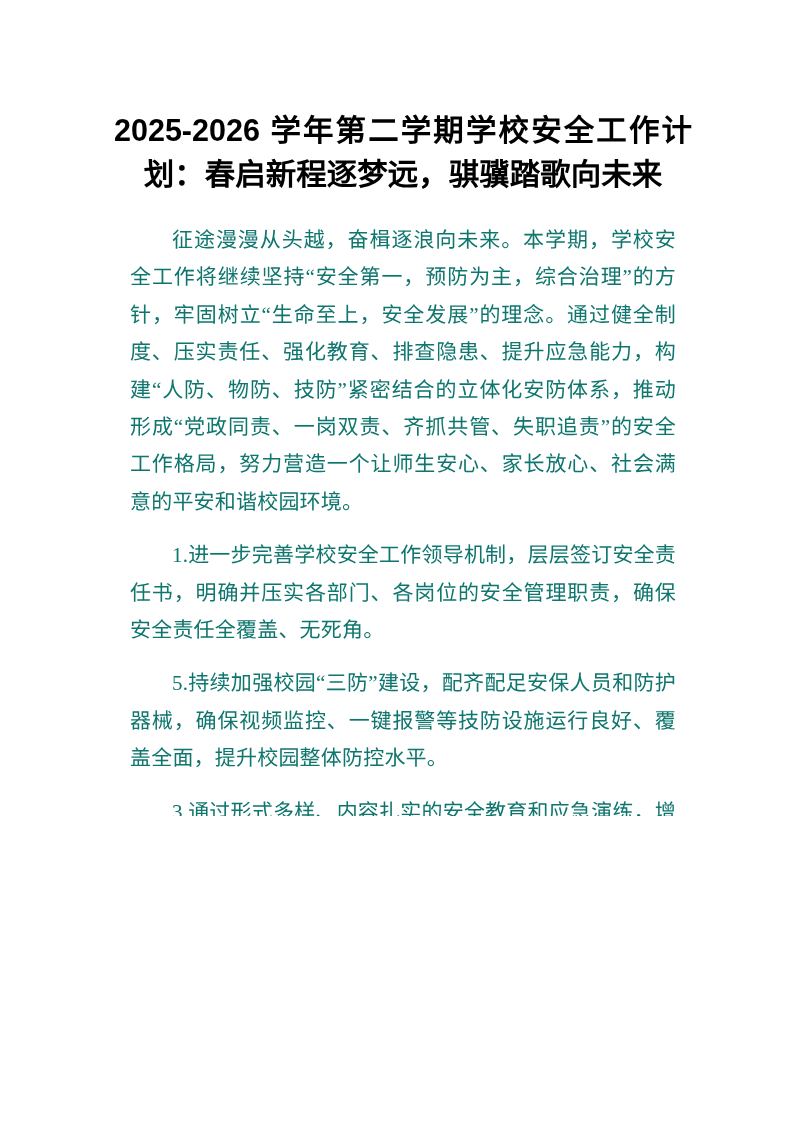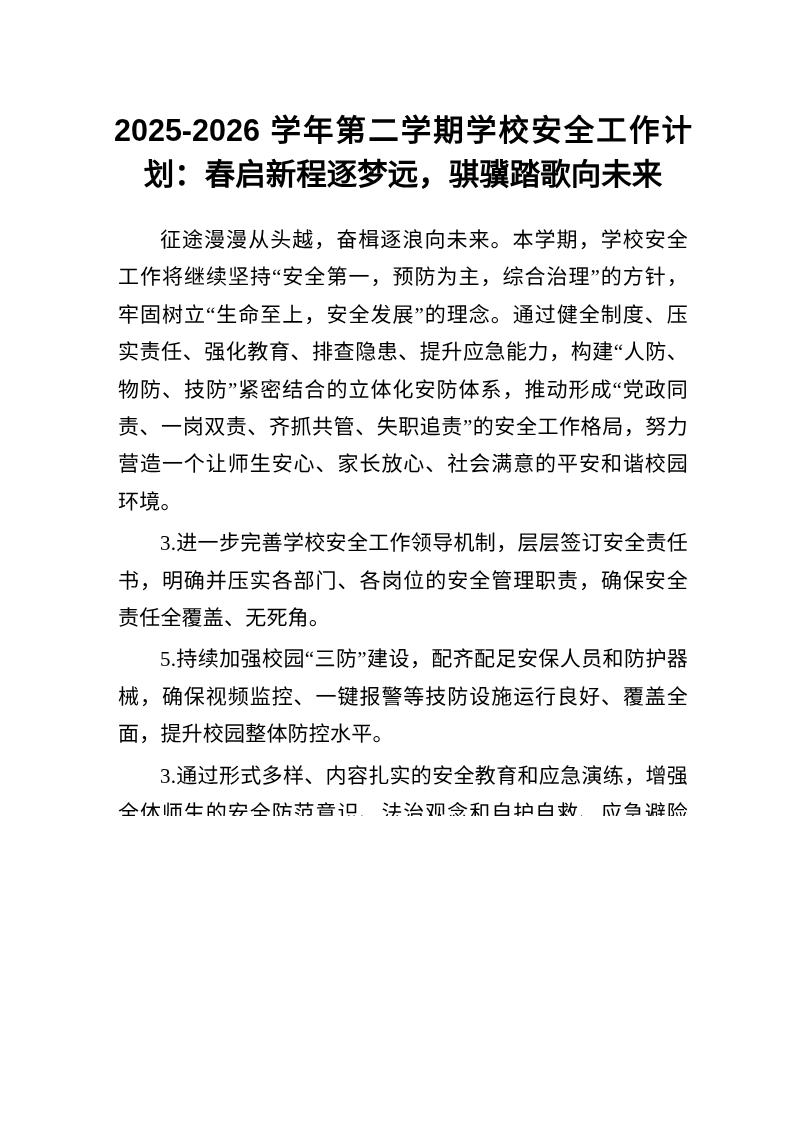--- a/index.html
+++ b/index.html
@@ -50,23 +50,23 @@
     text-indent: 42px;
     margin: 0;
     letter-spacing: 0.3px;
   }
 
   
   .body-para {
     font-family: "Liberation Serif", "DejaVu Serif", serif;
     font-size: 21px;
     line-height: 37.4px;
-    color: #000000;
+    color: #0f766e;
     text-indent: 42px;
-    margin: 4px;
+    margin: 16px;
     text-align: justify;
     text-justify: inter-ideograph;
     word-break: break-all;
     letter-spacing: 0.2px;
   }
 
   
   .page-footer {
     position: absolute;
     left: 0;
@@ -85,21 +85,21 @@
 <div class="page">
 
   <div class="content">
 
     <h1 class="doc-title">2025-2026 学年第二学期学校安全工作计划：春启新程逐梦远，骐骥踏歌向未来</h1>
 
 
     <p class="body-para">征途漫漫从头越，奋楫逐浪向未来。本学期，学校安全工作将继续坚持“安全第一，预防为主，综合治理”的方针，牢固树立“生命至上，安全发展”的理念。通过健全制度、压实责任、强化教育、排查隐患、提升应急能力，构建“人防、物防、技防”紧密结合的立体化安防体系，推动形成“党政同责、一岗双责、齐抓共管、失职追责”的安全工作格局，努力营造一个让师生安心、家长放心、社会满意的平安和谐校园环境。</p>
 
 
-    <p class="body-para">3.进一步完善学校安全工作领导机制，层层签订安全责任书，明确并压实各部门、各岗位的安全管理职责，确保安全责任全覆盖、无死角。</p>
+    <p class="body-para">1.进一步完善学校安全工作领导机制，层层签订安全责任书，明确并压实各部门、各岗位的安全管理职责，确保安全责任全覆盖、无死角。</p>
 
 
     <p class="body-para">5.持续加强校园“三防”建设，配齐配足安保人员和防护器械，确保视频监控、一键报警等技防设施运行良好、覆盖全面，提升校园整体防控水平。</p>
 
     <p class="body-para">3.通过形式多样、内容扎实的安全教育和应急演练，增强全体师生的安全防范意识、法治观念和自护自救、应急避险能力，使“时时讲安全、事事为安全”成为自觉。</p>
 
   </div>
 
   <div class="page-footer">— 1 —</div>
 

